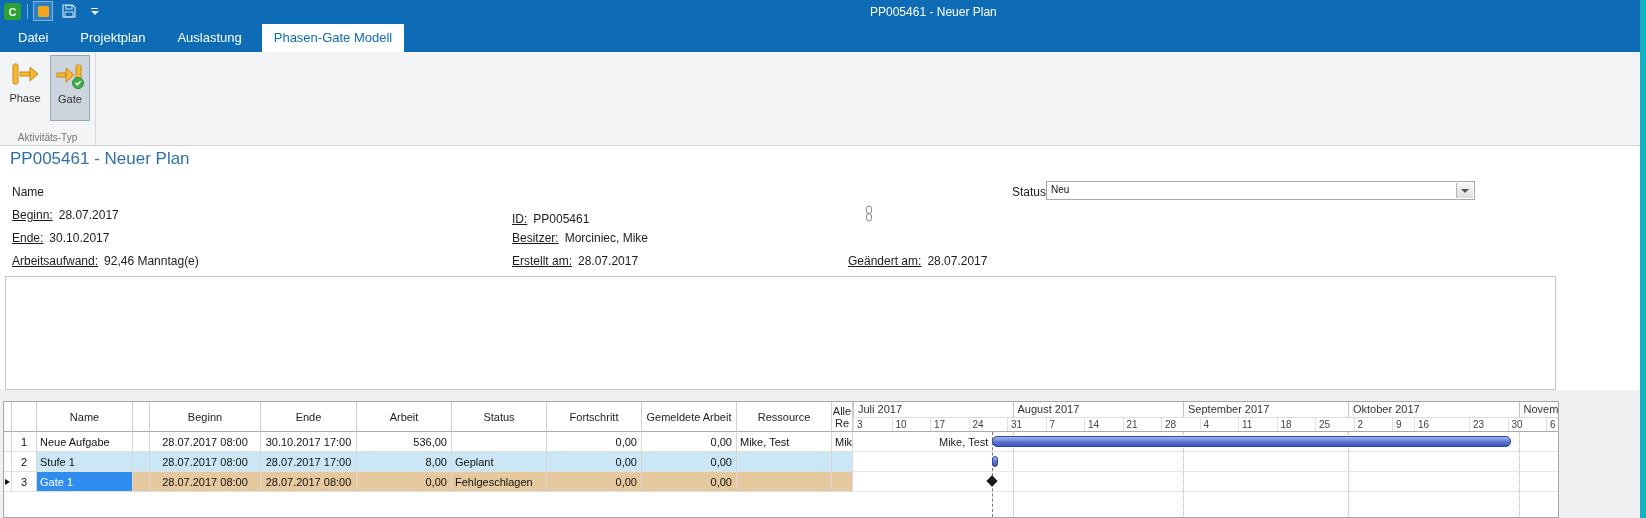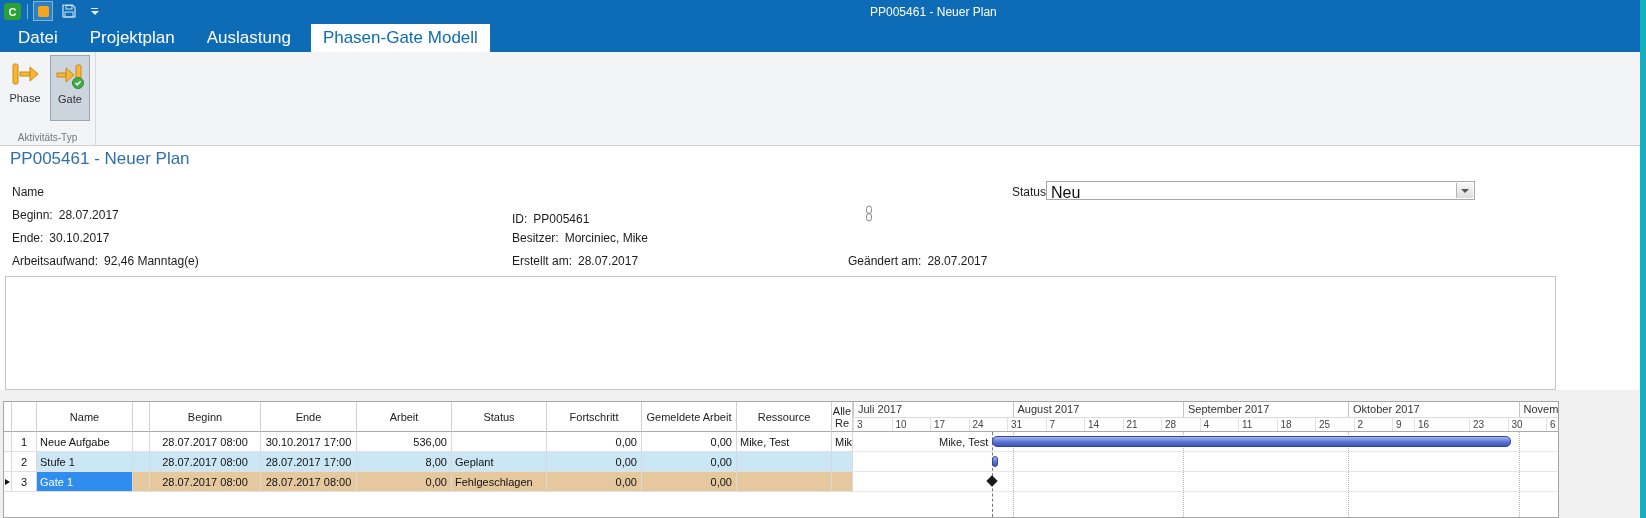--- a/index.html
+++ b/index.html
@@ -15,47 +15,47 @@
   #qatsep{left:27px;top:4px;width:1px;height:15px;background:rgba(255,255,255,.45);}
   #qat1{left:33px;top:1px;width:20px;height:20px;border:1px solid #7fb2dd;background:rgba(255,255,255,.14);
         display:flex;align-items:center;justify-content:center;box-sizing:border-box;}
   #qat1 .blob{width:11px;height:11px;background:#f2a51d;border-radius:2px;}
   #qatsave{left:61px;top:3px;width:16px;height:16px;}
   #qatdd{left:90px;top:8px;width:9px;}
   #qatdd .bar{width:7px;height:1px;background:#e8f1fa;margin:0 auto 2px auto;}
   #qatdd .tri{width:0;height:0;margin:0 auto;border-left:4px solid transparent;border-right:4px solid transparent;border-top:4px solid #e8f1fa;}
 
   #tabs{left:6px;top:24px;height:28px;display:flex;gap:8px;position:absolute;}
-  .tab{padding:0 12px;line-height:28px;color:#fff;font-size:17px;white-space:nowrap;cursor:default;}
+  .tab{padding:0 12px;line-height:28px;color:#fff;font-size:13px;white-space:nowrap;cursor:default;}
   .tab.active{background:#ffffff;color:#0d6cb5;text-align:center;}
 
   
   #ribbon{left:0;top:52px;width:1646px;height:94px;background:#f3f4f5;border-bottom:1px solid #d2d2d2;box-sizing:border-box;}
   #ribbongroup{position:absolute;left:0;top:0;width:95px;height:93px;border-right:1px solid #dadada;}
   .bigbtn{position:absolute;top:3px;width:42px;height:66px;text-align:center;font-size:11px;color:#333;box-sizing:border-box;}
   #btn-phase{left:4px;}
   #btn-gate{left:50px;width:40px;background:#ccd4dd;border:1px solid #99a6b4;}
   .bigbtn svg{margin-top:4px;}
   .bigbtn .lbl{margin-top:1px;}
   #grouplabel{position:absolute;bottom:2px;left:0;width:95px;text-align:center;font-size:10px;color:#777;}
 
   
   #heading{left:10px;top:149px;font-size:17px;color:#2f6fae;white-space:nowrap;}
   .flabel{font-size:12px;color:#222;}
   #nameLbl{left:12px;top:185px;}
   #nameInput{left:42px;top:181px;width:962px;height:19px;box-sizing:border-box;border:1px solid #a7a7a7;
              font-size:12px;padding:0 4px;font-family:inherit;position:absolute;}
   #statusLbl{left:1012px;top:185px;}
   #statusBox{left:1046px;top:181px;width:429px;height:19px;border:1px solid #a7a7a7;background:#fff;box-sizing:border-box;}
-  #statusBox .val{position:absolute;left:4px;top:2px;font-size:16px;color:#111;}
+  #statusBox .val{position:absolute;left:4px;top:2px;font-size:10px;color:#111;}
   #statusBox .dd{position:absolute;right:1px;top:1px;width:16px;height:15px;background:linear-gradient(#f8f8f8,#dcdcdc);
                  border-left:1px solid #b5b5b5;display:flex;align-items:center;justify-content:center;}
   .tri-down{width:0;height:0;border-left:4px solid transparent;border-right:4px solid transparent;border-top:4px solid #555;}
   .inforow{font-size:12px;color:#1c1c1c;white-space:nowrap;}
-  .inforow .lab{margin-right:6px;}
+  .inforow .lab{margin-right:6px;text-decoration:underline;}
   #desc{left:5px;top:276px;width:1551px;height:114px;box-sizing:border-box;border:1px solid #c6c6c6;
         resize:none;overflow:hidden;font-family:inherit;position:absolute;background:#fff;}
   #bottombg{left:0;top:390px;width:1646px;height:128px;background:#f0f0f0;}
 
   
   #grid{left:3px;top:401px;width:1556px;height:117px;background:#fff;border:1px solid #a6a6a6;box-sizing:border-box;overflow:hidden;}
   .grid-cols{display:grid;grid-template-columns:8px 25px 96px 17px 111px 96px 95px 95px 95px 95px 95px 21px;width:849px;}
   .hc{height:30px;box-sizing:border-box;border-right:1px solid #d0d0d0;border-bottom:1px solid #ababab;
       display:flex;align-items:center;justify-content:center;text-align:center;font-size:11px;line-height:12px;
       color:#222;overflow:hidden;background:#fff;}

